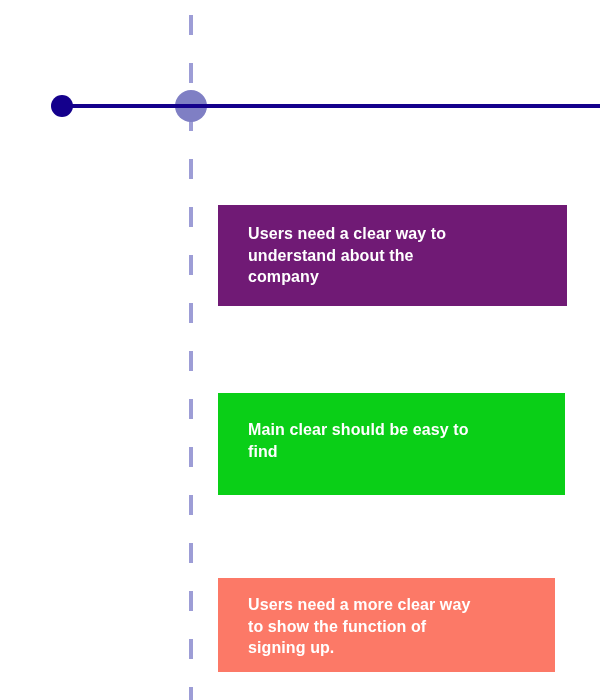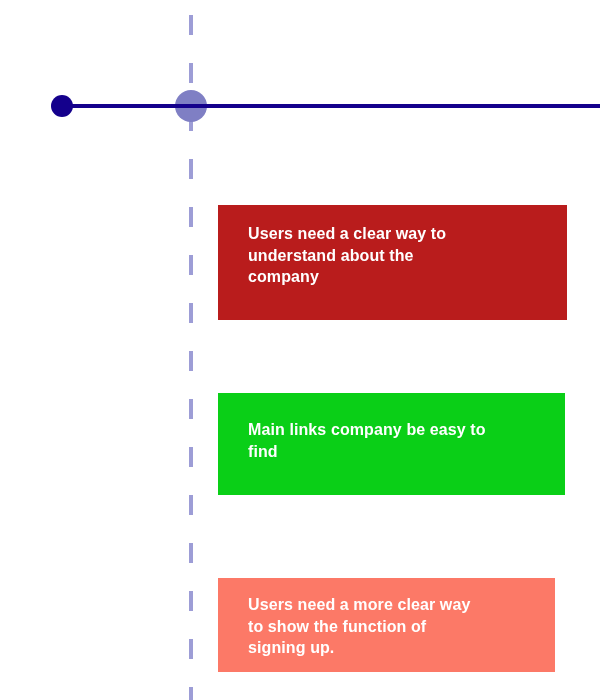--- a/index.html
+++ b/index.html
@@ -88,22 +88,22 @@
 
   .note-card .note-text {
     display: block;
     white-space: pre-line;
   }
 
   #note-card-1 {
     left: 218px;
     top: 205px;
     width: 349px;
-    height: 115px;
-    background: #b91c1c;
+    height: 101px;
+    background: #701a75;
   }
 
   #note-card-2 {
     left: 218px;
     top: 393px;
     width: 347px;
     height: 102px;
     background: #0 acf17;
     background: #0acf17;
     padding-top: 26px;
@@ -131,21 +131,21 @@
 
   <div class="axis-start-dot"></div>
 
   <div class="note-card" id="note-card-1">
     <span class="note-text">Users need a clear way to
 understand about the
 company</span>
   </div>
 
   <div class="note-card" id="note-card-2">
-    <span class="note-text">Main links company be easy to
+    <span class="note-text">Main clear should be easy to
 find</span>
   </div>
 
   <div class="note-card" id="note-card-3">
     <span class="note-text">Users need a more clear way
 to show the function of
 signing up.</span>
   </div>
 
 </div>

